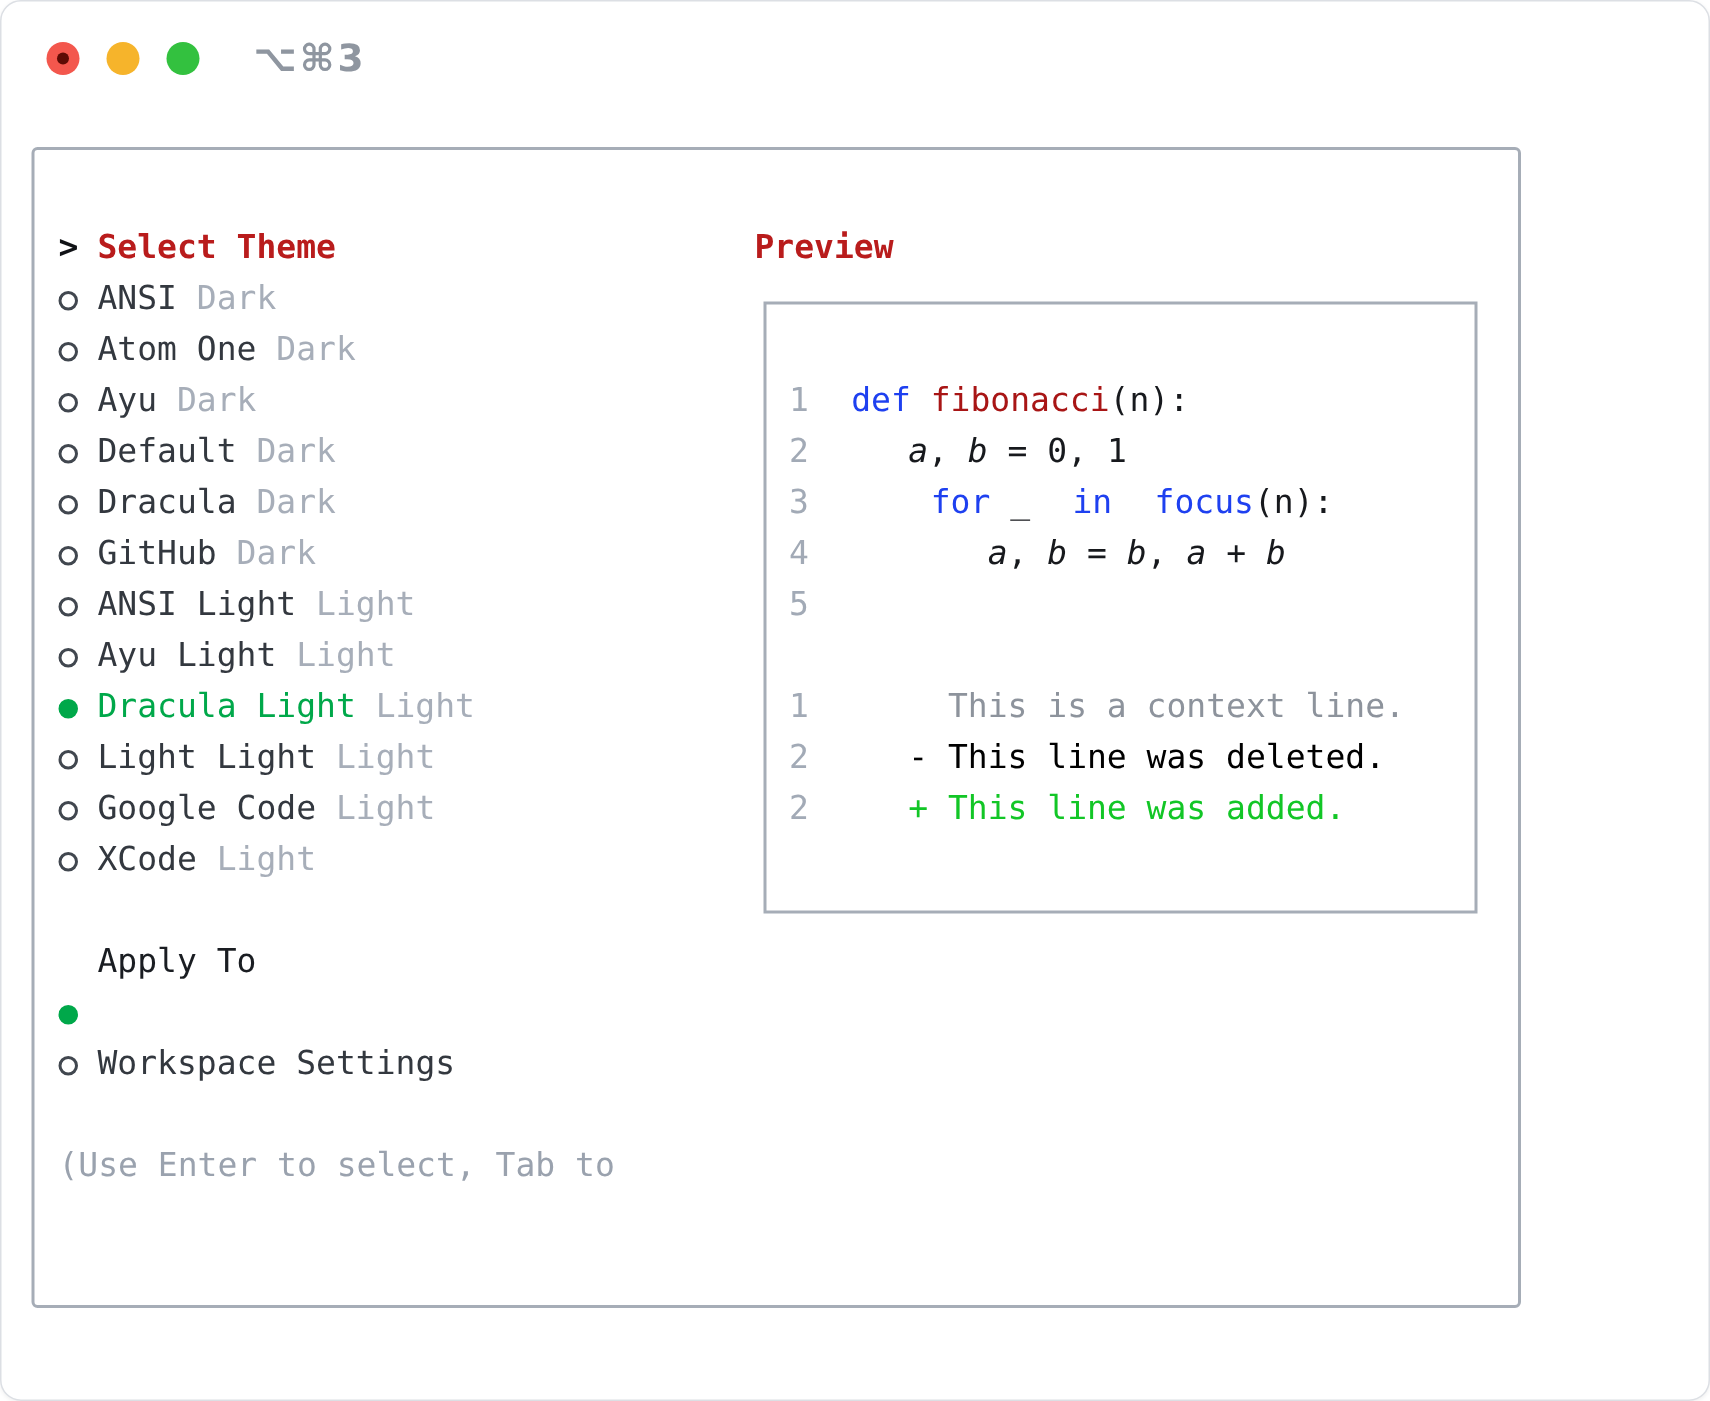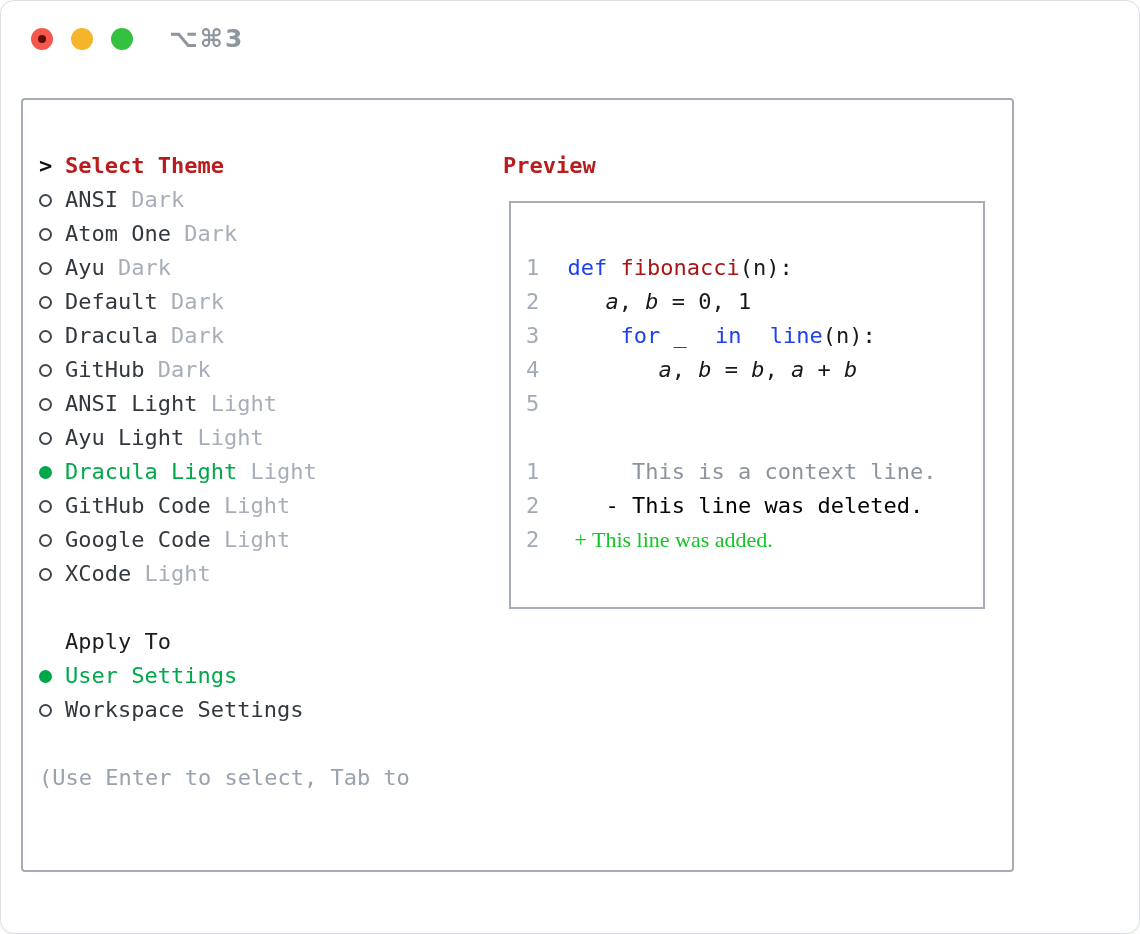--- a/index.html
+++ b/index.html
@@ -70,21 +70,21 @@
     overflow:hidden;
   }
   .codeline { height:34px; display:flex; white-space:pre; }
   .lnum { width:2ch; flex:none; color:#a2aab6; }
   .code { white-space:pre; color:#17191d; }
   .code .kw  { color:#1e40f0;margin-left:15px; }
   .code .fn  { color:#a81515; }
   .code .var { font-style:italic; }
   .code .ctx { color:#8d939c; }
   .code .del { color:#000000; }
-  .code .add { color:#12c626;font-family:Liberation Serif, serif; }
+  .code .add { color:#12c626; }
 </style>
 </head>
 <body>
 
 <div class="window">
 
   <div class="lights">
     <span class="light red"></span>
     <span class="light yellow"></span>
     <span class="light green"></span>
@@ -103,54 +103,54 @@
       <div>
           <div class="row"><span class="gutter"><span class="radio"></span></span><span class="name">ANSI</span><span class="variant">Dark</span></div>
           <div class="row"><span class="gutter"><span class="radio"></span></span><span class="name">Atom One</span><span class="variant">Dark</span></div>
           <div class="row"><span class="gutter"><span class="radio"></span></span><span class="name">Ayu</span><span class="variant">Dark</span></div>
           <div class="row"><span class="gutter"><span class="radio"></span></span><span class="name">Default</span><span class="variant">Dark</span></div>
           <div class="row"><span class="gutter"><span class="radio"></span></span><span class="name">Dracula</span><span class="variant">Dark</span></div>
           <div class="row"><span class="gutter"><span class="radio"></span></span><span class="name">GitHub</span><span class="variant">Dark</span></div>
           <div class="row"><span class="gutter"><span class="radio"></span></span><span class="name">ANSI Light</span><span class="variant">Light</span></div>
           <div class="row"><span class="gutter"><span class="radio"></span></span><span class="name">Ayu Light</span><span class="variant">Light</span></div>
           <div class="row"><span class="gutter"><span class="radio on"></span></span><span class="name sel">Dracula Light</span><span class="variant">Light</span></div>
-          <div class="row"><span class="gutter"><span class="radio"></span></span><span class="name">GitHub Code</span><span class="variant">Light</span></div>
+          <div class="row"><span class="gutter"><span class="radio"></span></span><span class="name">Light Light</span><span class="variant">Light</span></div>
           <div class="row"><span class="gutter"><span class="radio"></span></span><span class="name">Google Code</span><span class="variant">Light</span></div>
           <div class="row"><span class="gutter"><span class="radio"></span></span><span class="name">XCode</span><span class="variant">Light</span></div>
         </div>
 
       <div class="row blank"></div>
 
       <div class="row">
         <span class="gutter"></span>
         <span class="hdr2">Apply To</span>
       </div>
 
       <div>
-          <div class="row"><span class="gutter"><span class="radio on"></span></span><span class="name sel">User Settings</span></div>
+          <div class="row"><span class="gutter"><span class="radio on"></span></span></div>
           <div class="row"><span class="gutter"><span class="radio"></span></span><span class="name">Workspace Settings</span></div>
         </div>
 
       <div class="row blank"></div>
 
       <div class="row">
         <span class="help-line">(Use Enter to select, Tab to</span>
       </div>
 
     </div>
 
     <div class="right-col">
       <div class="preview-title-row">
         <span class="hdr">Preview</span>
       </div>
       <div class="preview-box">
         <div>
             <div class="codeline"><span class="lnum">1</span><span class="code"><span class="kw">def</span><span> </span><span class="fn">fibonacci</span><span>(n):</span></span></div>
             <div class="codeline"><span class="lnum">2</span><span class="code"><span>    </span><span class="var">a</span><span>, </span><span class="var">b</span><span> = 0, 1</span></span></div>
-            <div class="codeline"><span class="lnum">3</span><span class="code"><span>    </span><span class="kw">for</span><span> _ </span><span class="kw">in</span><span> </span><span class="kw">line</span><span>(n):</span></span></div>
+            <div class="codeline"><span class="lnum">3</span><span class="code"><span>    </span><span class="kw">for</span><span> _ </span><span class="kw">in</span><span> </span><span class="kw">focus</span><span>(n):</span></span></div>
             <div class="codeline"><span class="lnum">4</span><span class="code"><span>        </span><span class="var">a</span><span>, </span><span class="var">b</span><span> = </span><span class="var">b</span><span>, </span><span class="var">a</span><span> + </span><span class="var">b</span></span></div>
             <div class="codeline"><span class="lnum">5</span></div>
             <div class="codeline"><span class="lnum"></span><span class="code"></span></div>
             <div class="codeline"><span class="lnum">1</span><span class="code"><span class="ctx">      This is a context line.</span></span></div>
             <div class="codeline"><span class="lnum">2</span><span class="code"><span class="del">    - This line was deleted.</span></span></div>
             <div class="codeline"><span class="lnum">2</span><span class="code"><span class="add">    + This line was added.</span></span></div>
           </div>
       </div>
     </div>
 

